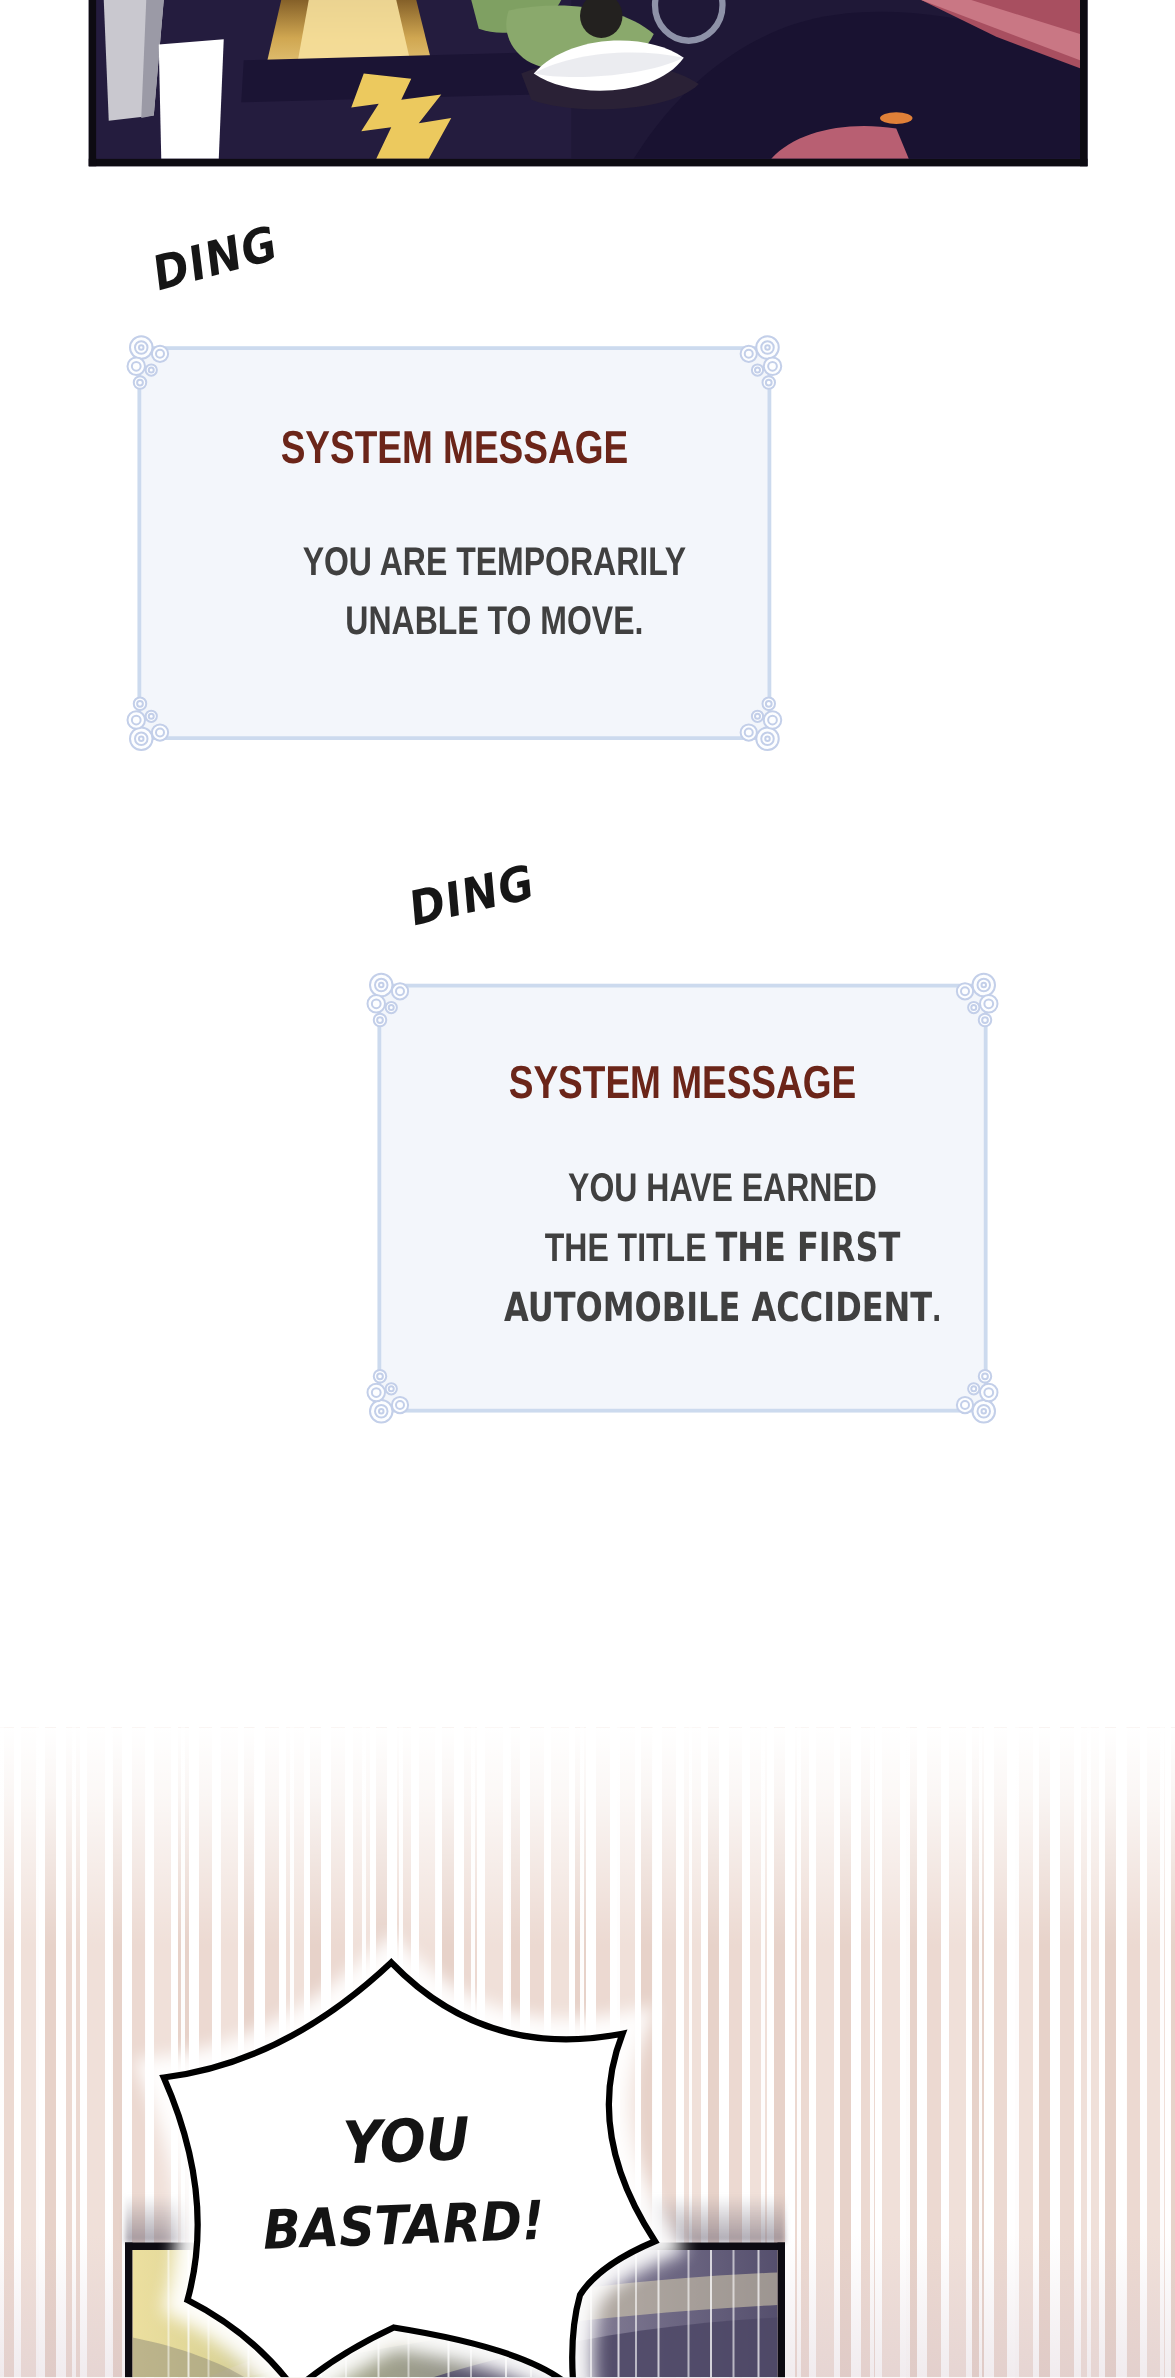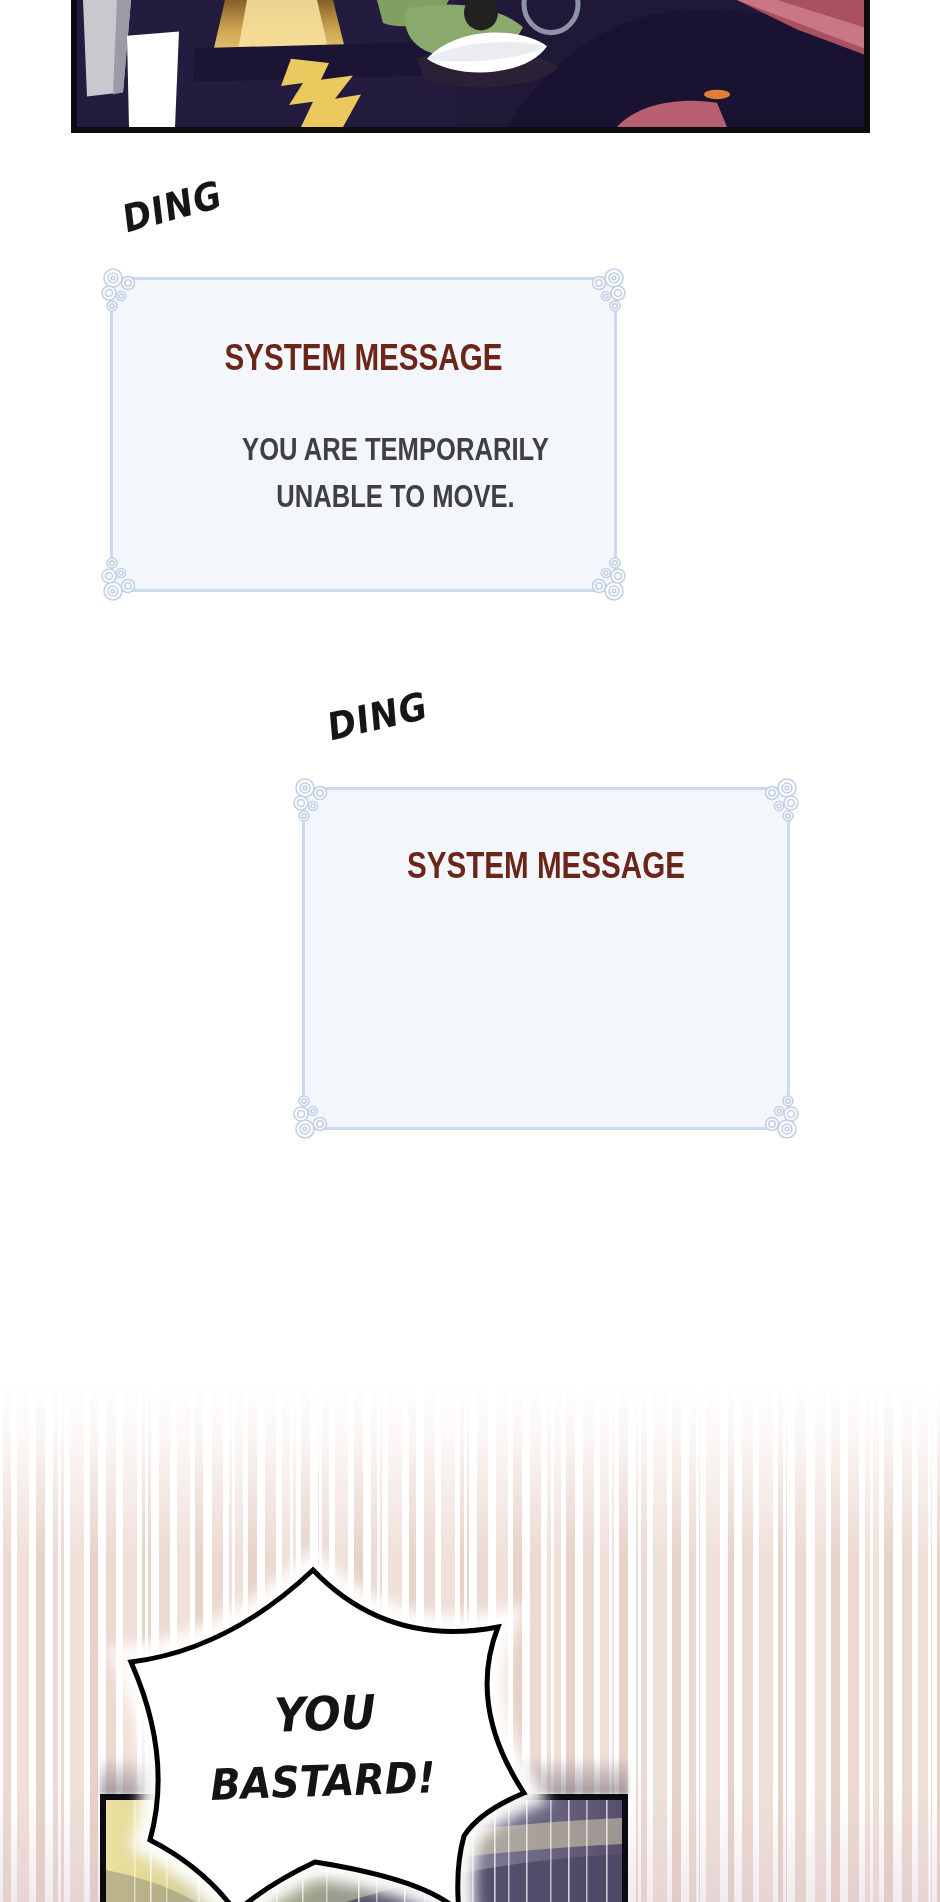--- a/index.html
+++ b/index.html
@@ -232,20 +232,25 @@
           <circle cx="31" cy="17" r="3.2"></circle>
         <circle cx="12" cy="27" r="7"></circle>
           <circle cx="12" cy="27" r="3.5"></circle>
         <circle cx="24" cy="30" r="4.5"></circle>
           <circle cx="24" cy="30" r="2"></circle>
         <circle cx="15" cy="40" r="5"></circle>
           <circle cx="15" cy="40" r="2.3"></circle>
       </g>
     </svg>
     <div class="sys-title">SYSTEM MESSAGE</div>
+    <div class="sys-body">
+      <div class="sys-line">YOU HAVE EARNED</div>
+      <div class="sys-line"><span>THE TITLE </span><span class="hvy">THE FIRST</span></div>
+      <div class="sys-line"><span class="hvy">AUTOMOBILE ACCIDENT</span><span>.</span></div>
+    </div>
   </div>
 
   <div class="speedlines"></div>
 
   <div class="panel-shadow"></div>
 
   <div class="panel-bottom">
     <svg viewBox="0 0 516 102" preserveAspectRatio="none">
       <defs>
         <linearGradient id="pg" x1="0" y1="0" x2="1" y2="0">

